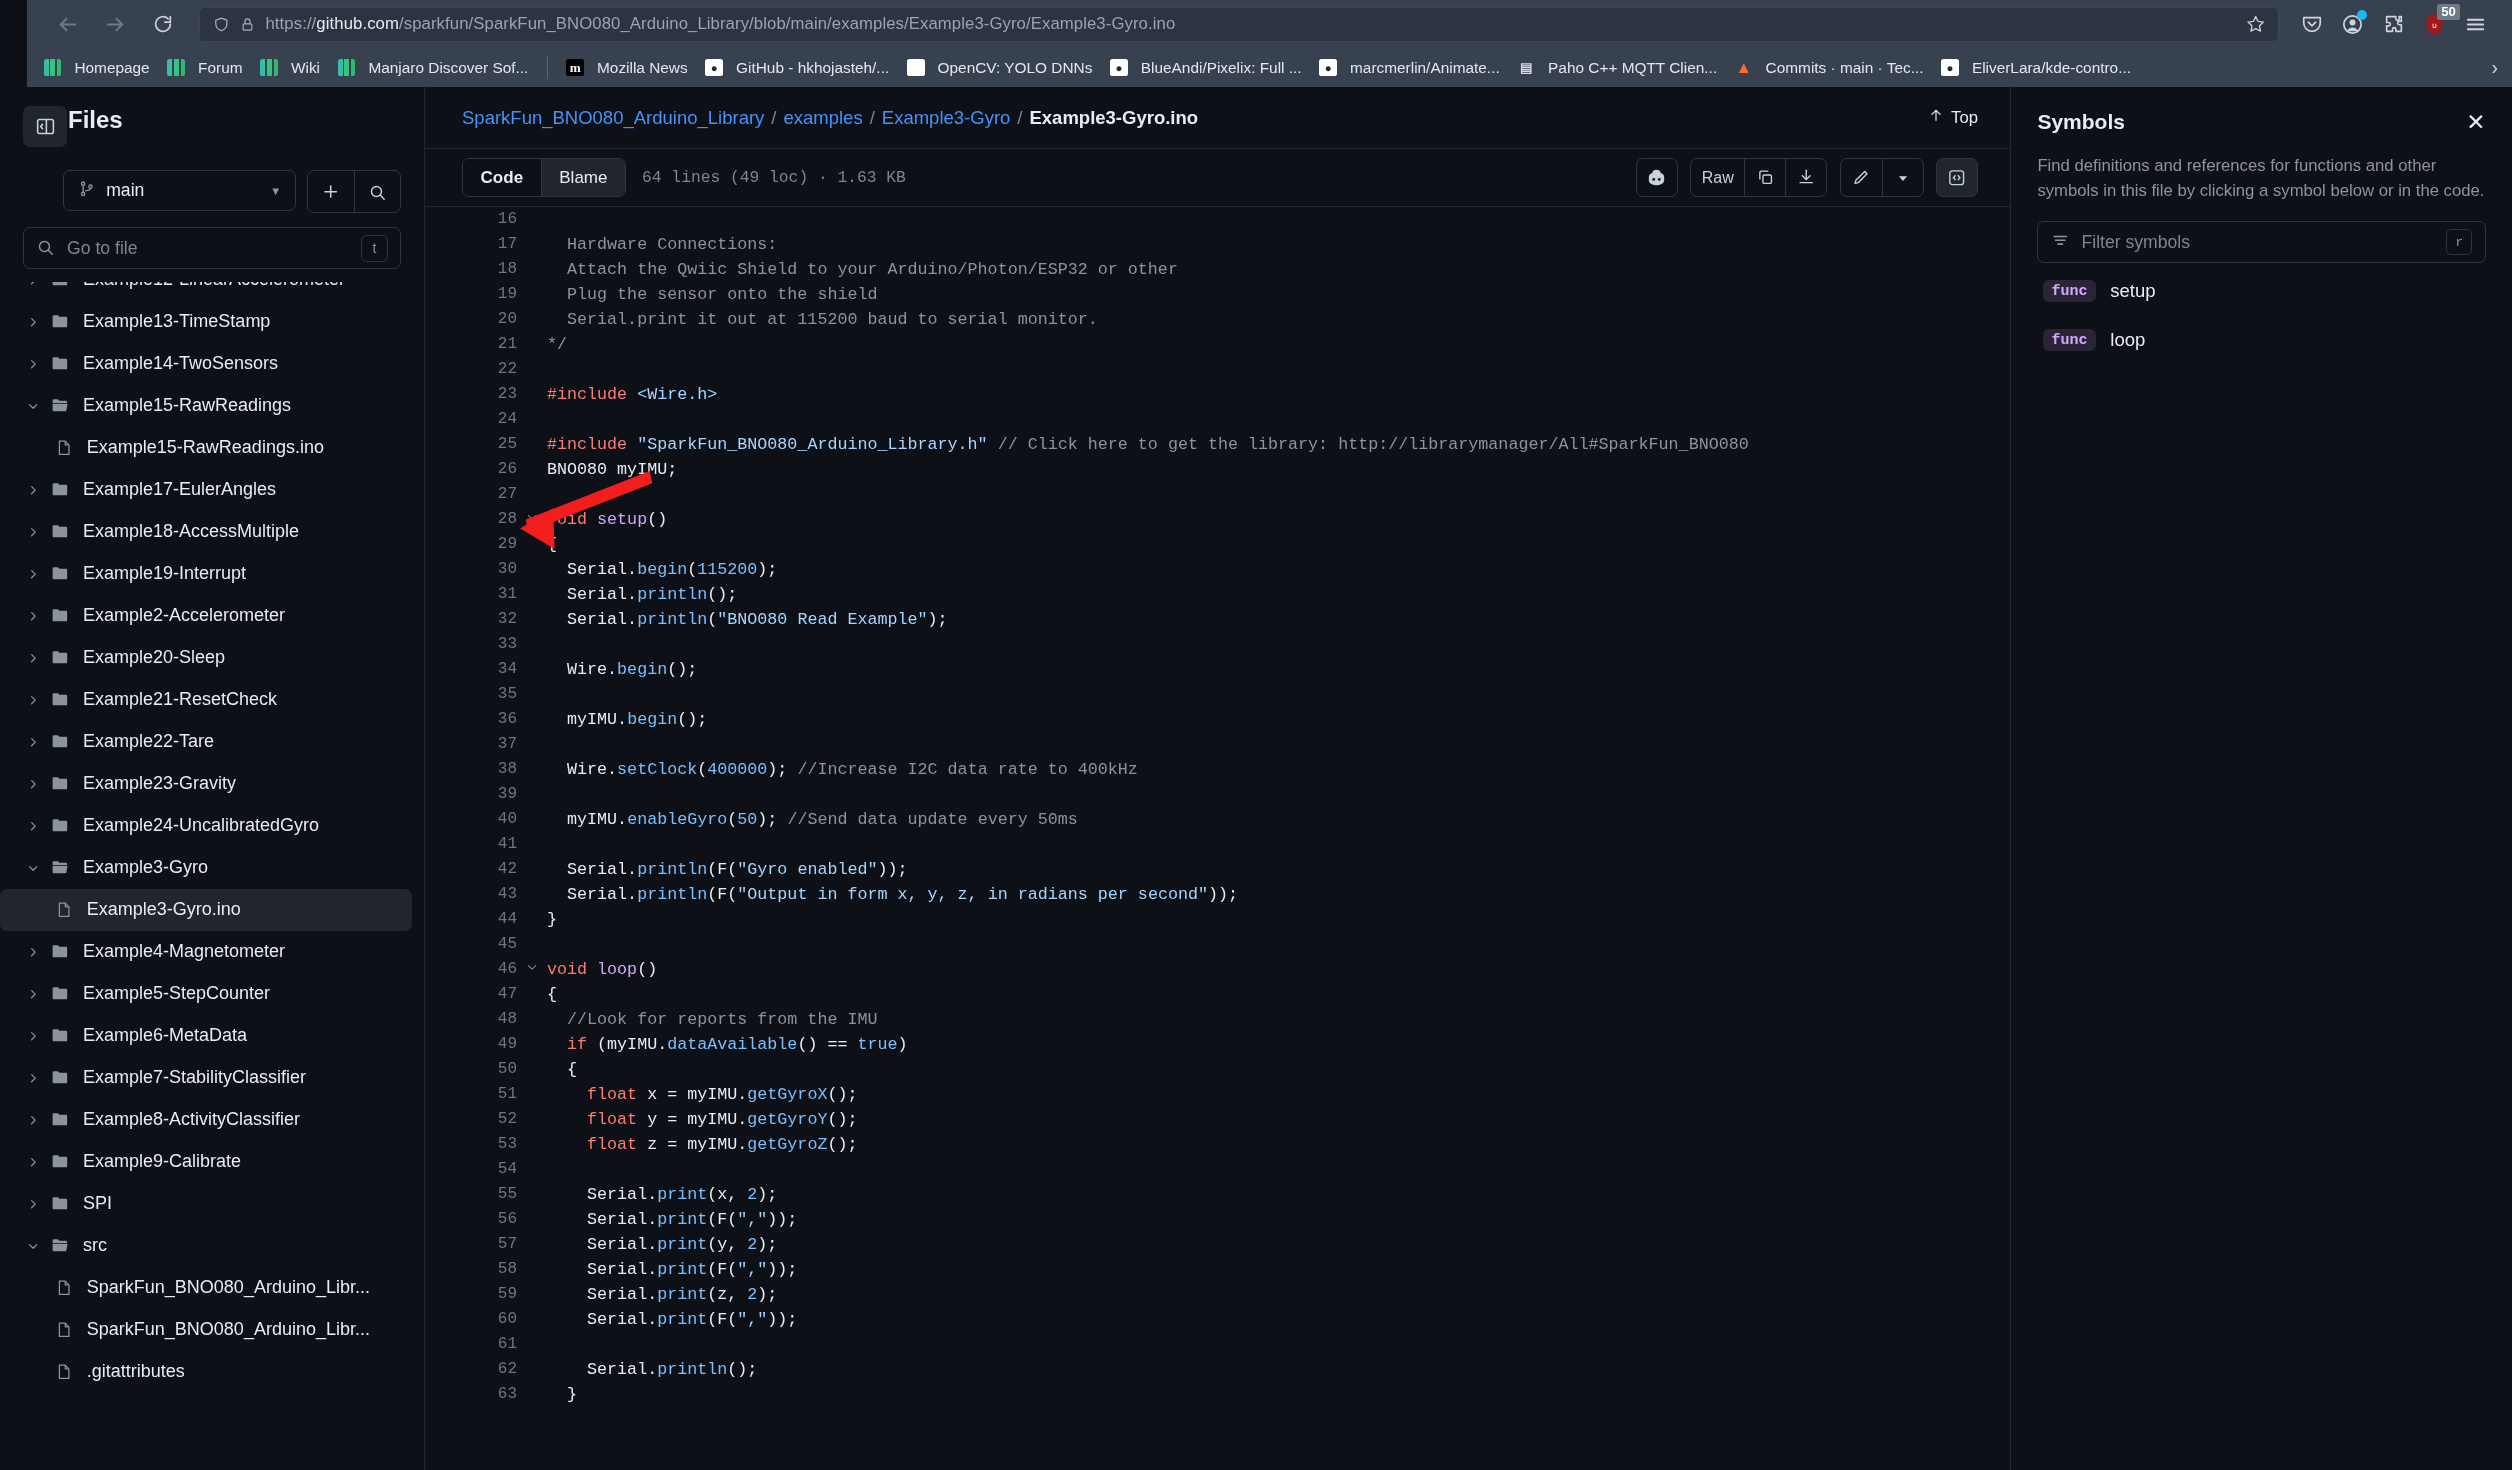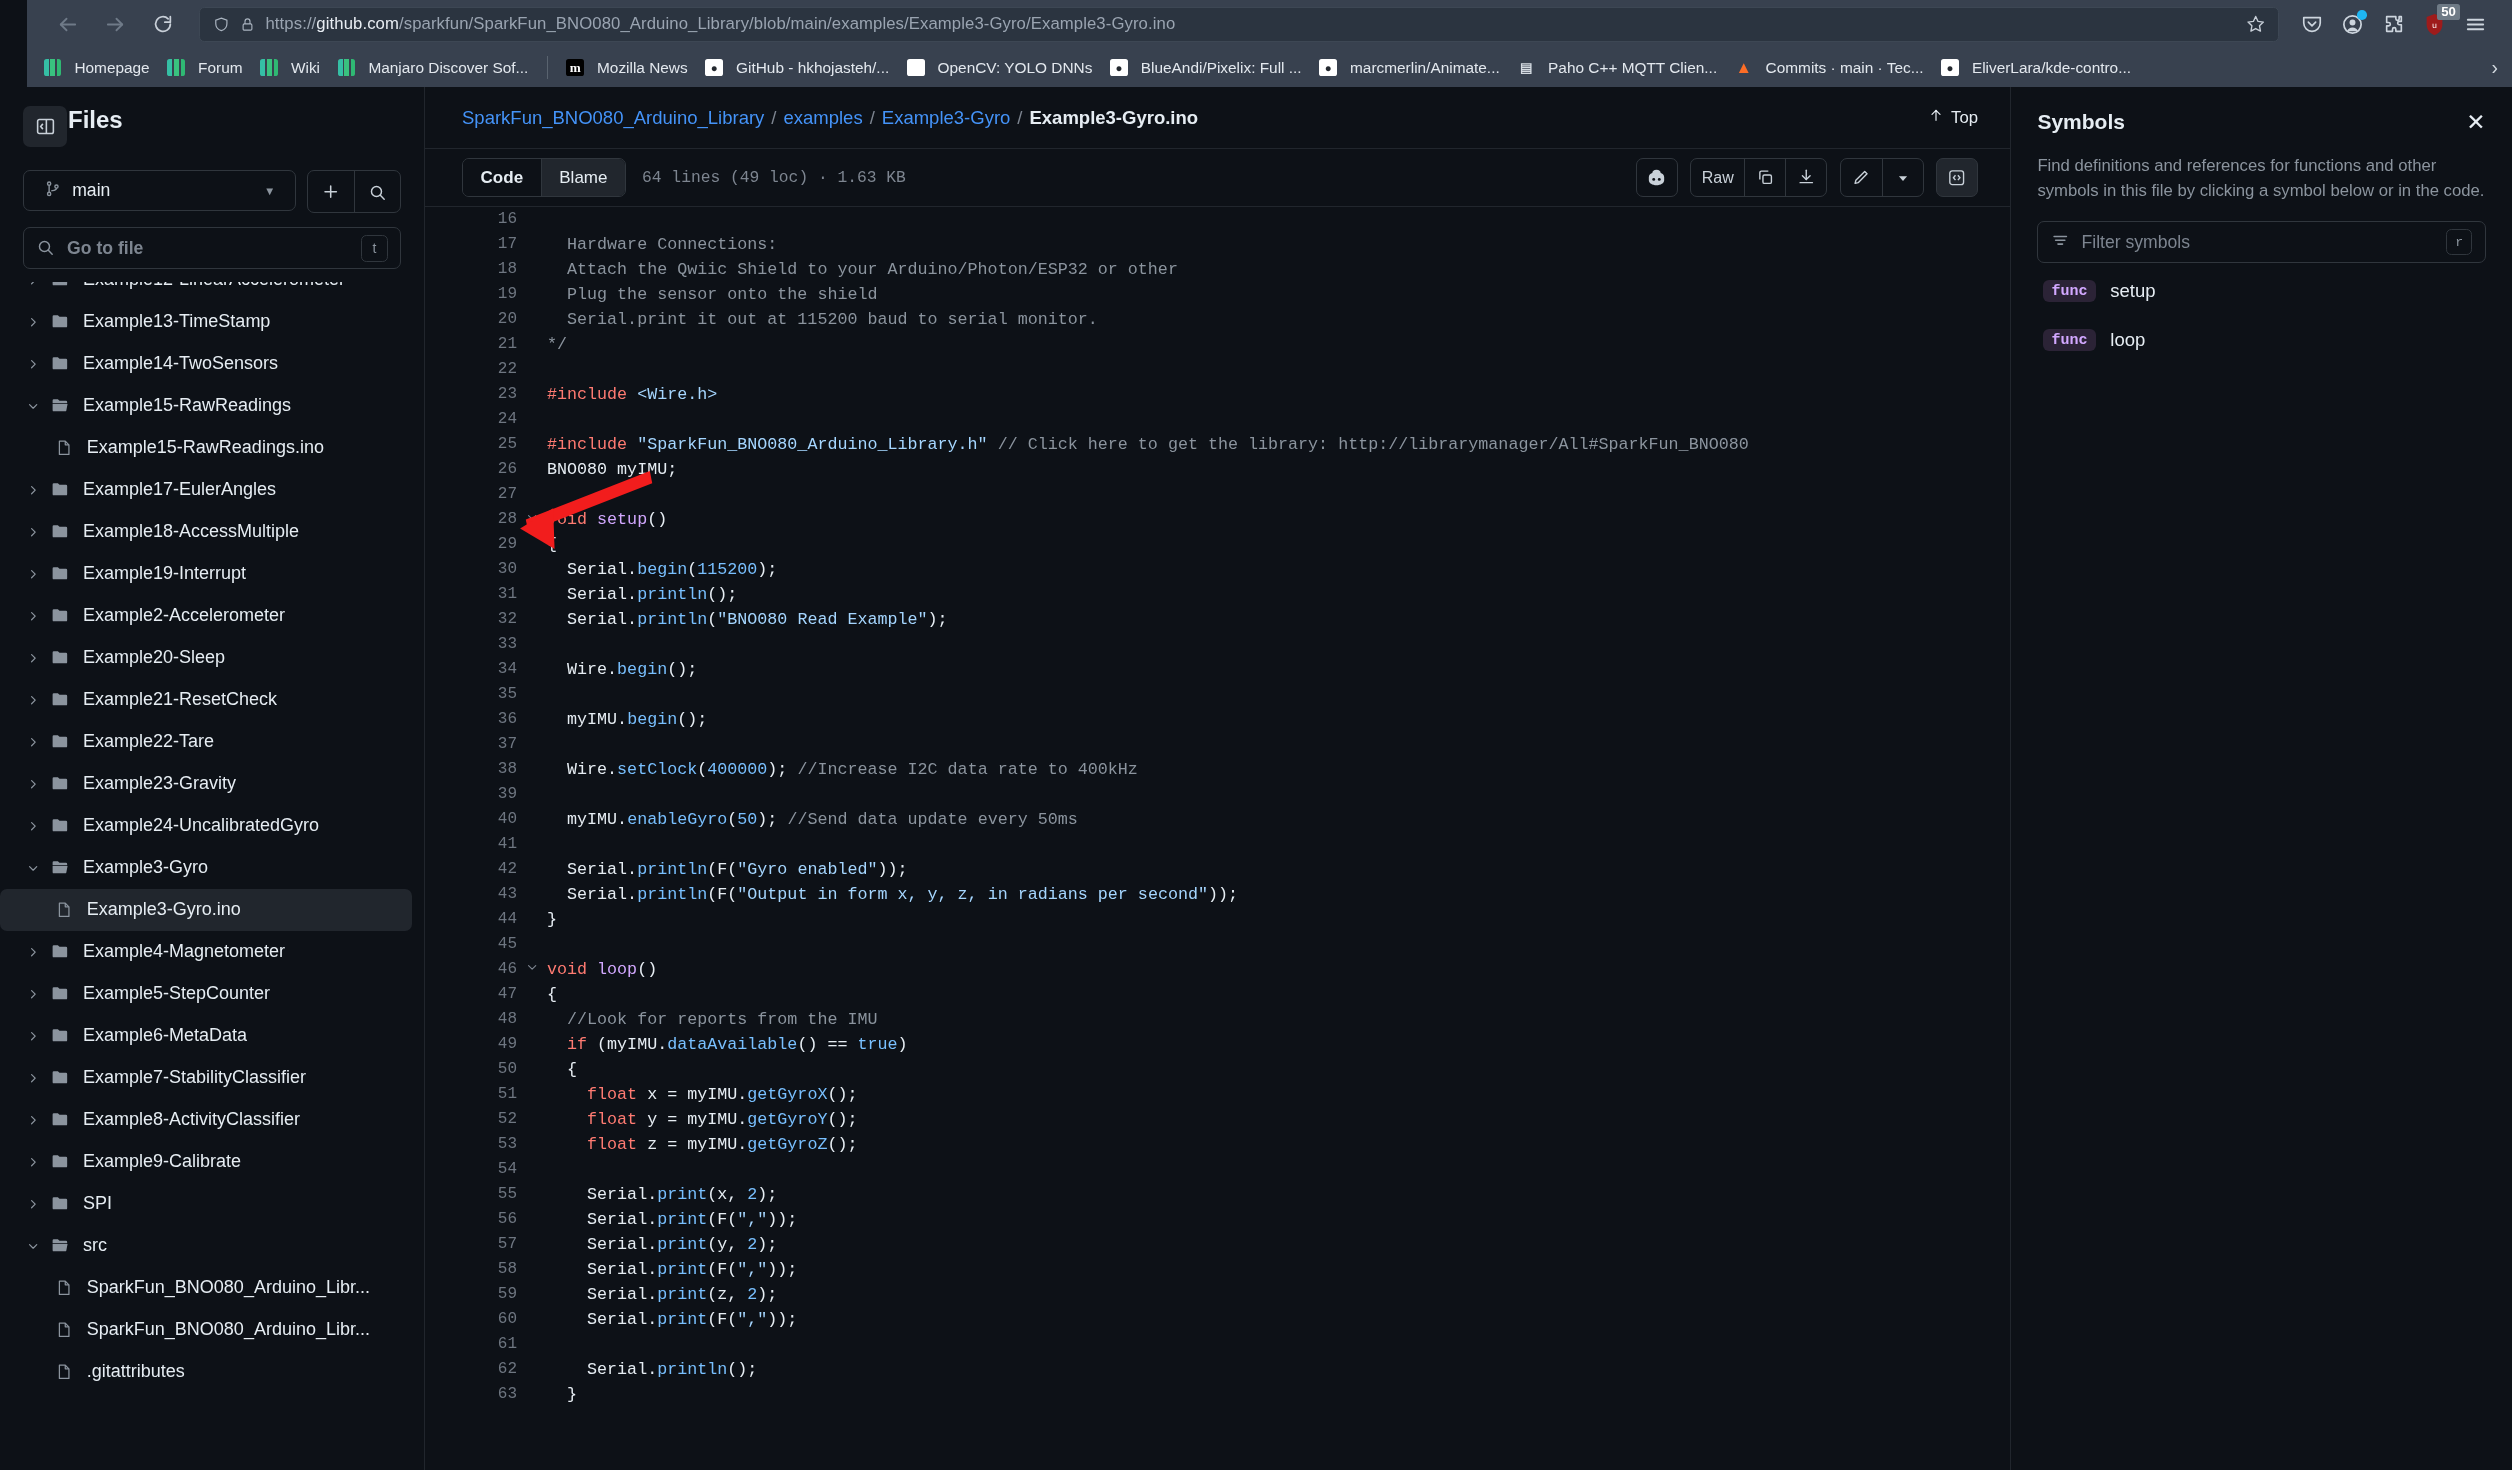--- a/index.html
+++ b/index.html
@@ -95,40 +95,41 @@
   #files-row { display: flex; align-items: flex-start; gap: 1px; }
   #files-toggle {
     width: 44px; height: 41px; border-radius: 7px; background: #21262d;
     display: flex; align-items: center; justify-content: center; color: #c9d1d9;
   }
   #files-title { font-size: 24px; font-weight: 700; color: #e6edf3; }
 
   #branch-row { display: flex; gap: 10.6px; margin-top: 23px; }
   #branch-select {
     flex: 1; height: 41px; border: 0.9px solid #30363d; border-radius: 7px;
-    display: flex; align-items: center; padding: 0 20px; gap: 10.6px; color: #e6edf3;
+    display: flex; align-items: center; padding: 0 14px; gap: 10.6px; color: #e6edf3;
     font-size: 17.6px;
+    margin-left: 40px;
   }
   #branch-caret { margin-left: auto; color: #8b949e; font-size: 11.5px; }
   #branch-actions {
     display: flex; border: 0.9px solid #30363d; border-radius: 7px; overflow: hidden;
   }
   .branch-act {
     width: 46px; height: 41px; display: flex; align-items: center;
     justify-content: center; color: #c9d1d9;
   }
   .branch-act + .branch-act { border-left: 0.9px solid #30363d; }
 
   #file-search {
     margin-top: 14px; height: 42px; border: 0.9px solid #30363d; border-radius: 7px;
     display: flex; align-items: center; padding: 0 12.3px; gap: 12.3px;
   }
   #file-search input {
     flex: 1; background: transparent; border: 0; outline: none;
-    color: #0ea5e9; font-size: 17.6px; font-family: inherit; font-weight: bold;
+    color: #0ea5e9; font-size: 17.6px; font-family: inherit;
   }
   #file-search input::placeholder { color: #7d8590; }
   #search-kbd {
     width: 26.4px; height: 26.4px; border: 0.9px solid #30363d; border-radius: 5.3px;
     display: flex; align-items: center; justify-content: center;
     font-size: 14px; color: #8b949e;
   }
 
   #tree-wrap { flex: 1; overflow: hidden; margin-top: 12.3px; position: relative; }
   #tree { padding-bottom: 3.5px; }

